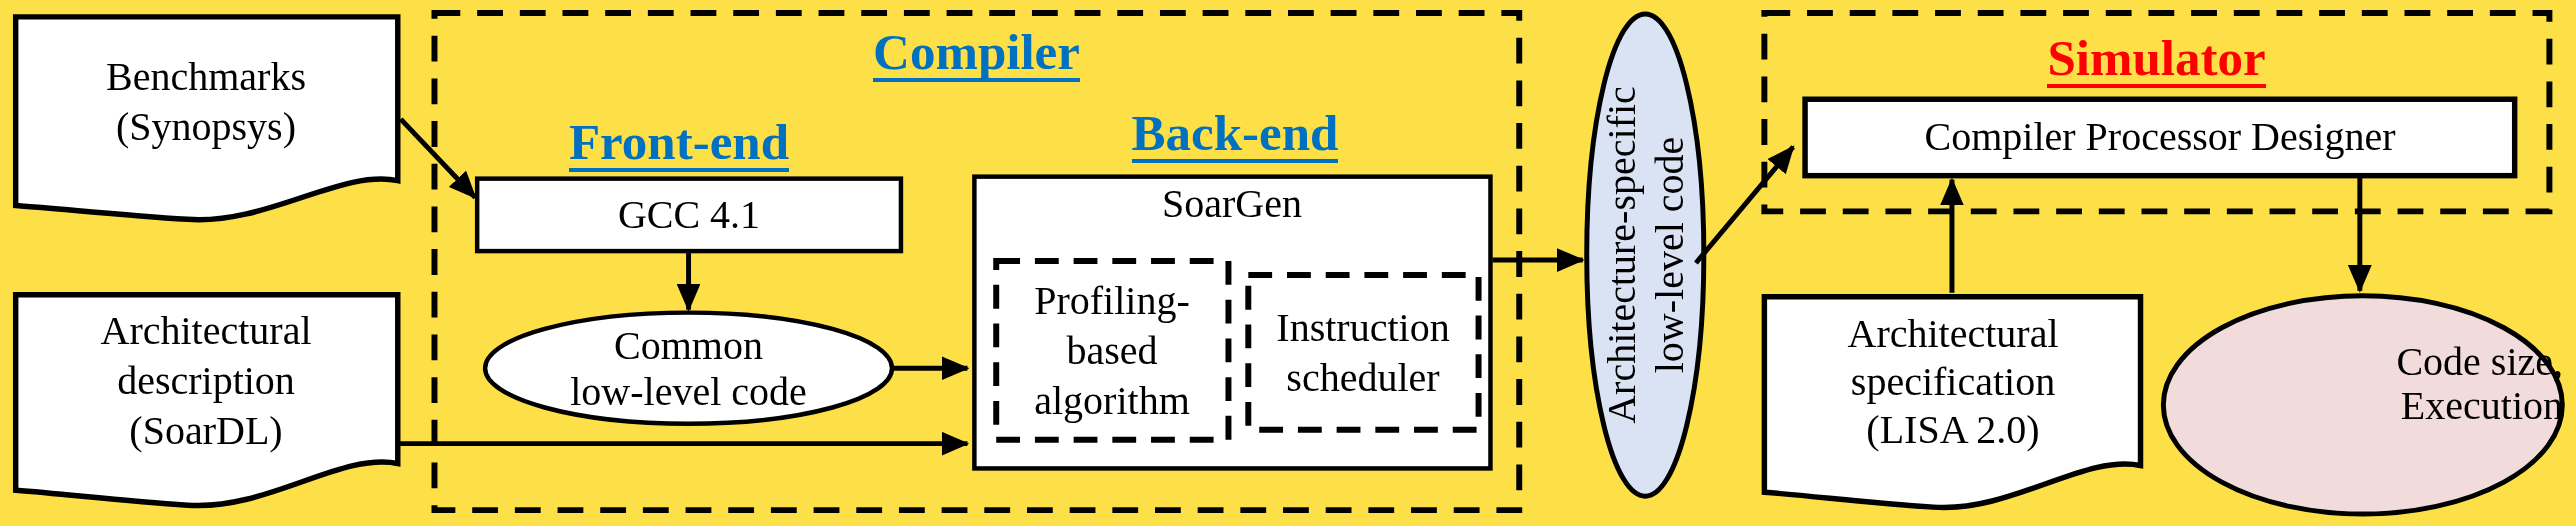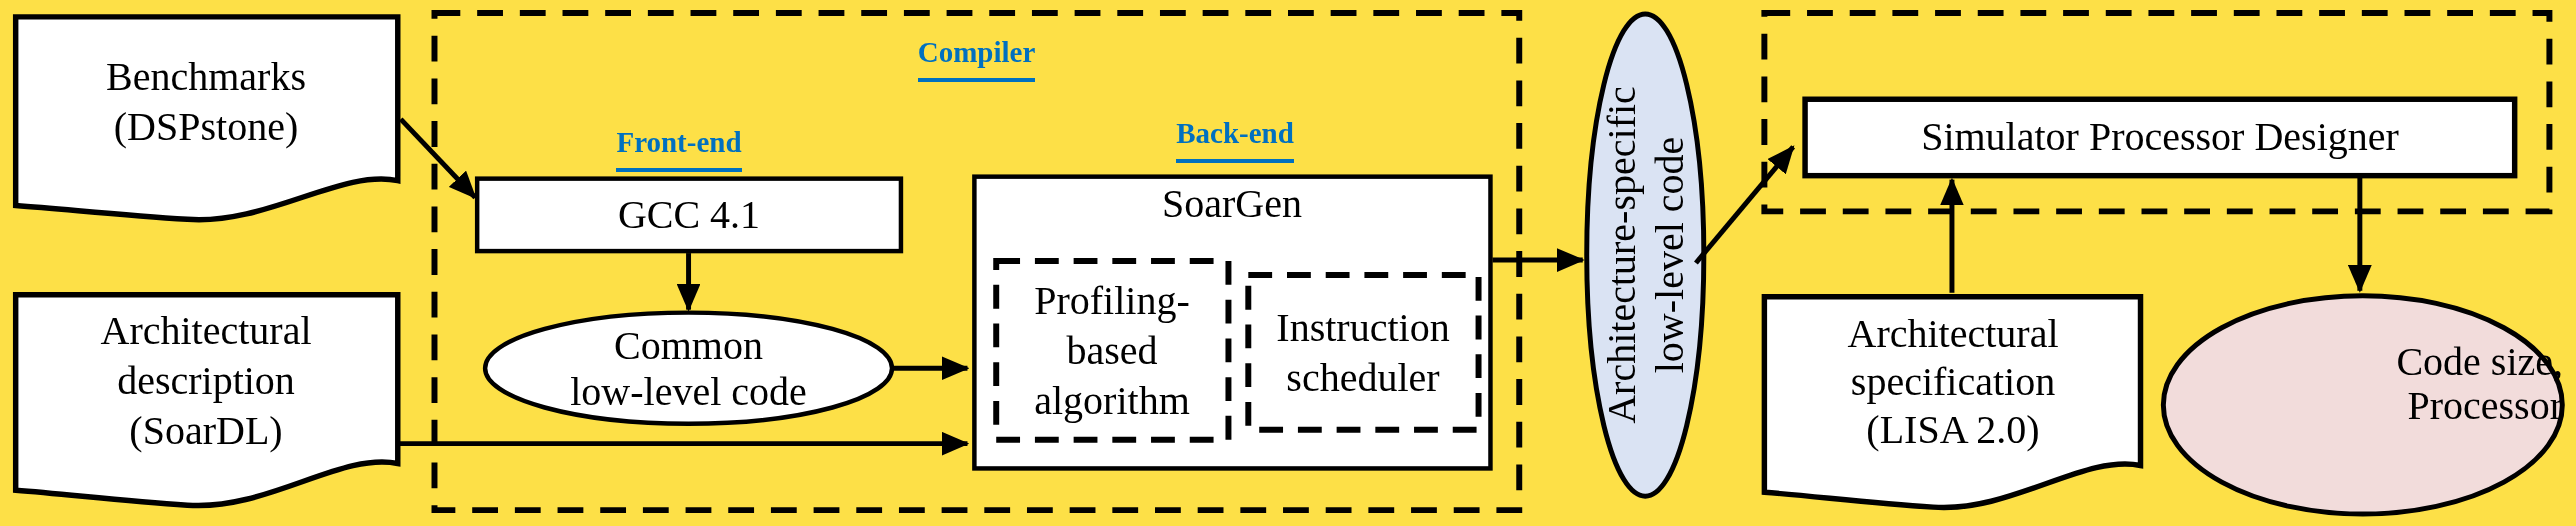--- a/index.html
+++ b/index.html
@@ -5,21 +5,21 @@
   html,body { margin:0; padding:0; background:#fff; }
   .canvas {
     position:relative; width:2576px; height:526px; overflow:hidden;
     background:#fde047; color:#000;
     font-family:"Liberation Serif","DejaVu Serif",serif;
   }
   svg.layer { position:absolute; left:0; top:0; }
 
   .txt { position:absolute; text-align:center; font-size:40px; line-height:50px; white-space:nowrap; }
   .center { display:flex; align-items:center; justify-content:center; }
-  .title { font-weight:bold; font-size:29px; }
+  .title { font-weight:bold; font-size:51px; }
   .title .u { border-bottom:4px solid currentColor; padding-bottom:1px; }
   .blue { color:var(--c-title-blue,#0070C0); }
   .red  { color:var(--c-title-red,#FF0000); }
 
   .rot { transform:translate(-50%,-50%) rotate(-90deg); }
 
   
   .solid  { fill:#fff; stroke:#000; stroke-width:4.5; }
   .thick  { stroke-width:5.5; }
   .dashed-big   { fill:none; stroke:#000; stroke-width:6; stroke-dasharray:26 17; }
@@ -62,21 +62,21 @@
     <line x1="898" y1="371" x2="974" y2="371" class="arrow"></line>
     <line x1="402" y1="447" x2="974" y2="447" class="arrow"></line>
     <line x1="1503" y1="262" x2="1594" y2="262" class="arrow"></line>
     <line x1="1708" y1="265" x2="1806" y2="148" class="arrow"></line>
     <line x1="1966" y1="295" x2="1966" y2="181" class="arrow"></line>
     <line x1="2377" y1="179" x2="2377" y2="293" class="arrow"></line>
   </svg>
 
   <div class="txt" style="left:13px;top:52px;width:386px;">
     <div>Benchmarks</div>
-    <div>(DSPstone)</div>
+    <div>(Synopsys)</div>
   </div>
 
   <div class="txt" style="left:13px;top:306px;width:386px;">
     <div>Architectural</div>
     <div>description</div>
     <div>(SoarDL)</div>
   </div>
 
   <div class="txt title blue center" style="left:778px;top:28px;width:397px;height:52px;">
     <span class="u">Compiler</span>
@@ -106,28 +106,31 @@
   <div class="txt" style="left:485px;top:323px;width:407px;line-height:46px;">
     <div>Common</div>
     <div>low-level code</div>
   </div>
 
   <div class="txt rot" style="left:1646px;top:255px;width:467px;line-height:48px;">
     <div>Architecture-specific</div>
     <div>low-level code</div>
   </div>
 
+  <div class="txt title red center" style="left:1958px;top:34px;width:397px;height:52px;">
+    <span class="u">Simulator</span>
+  </div>
 
-  <div class="txt center" style="left:1805px;top:99px;width:710px;height:76px;">Simulator Processor Designer</div>
+  <div class="txt center" style="left:1805px;top:99px;width:710px;height:76px;">Compiler Processor Designer</div>
 
   <div class="txt" style="left:1763px;top:310px;width:380px;line-height:48px;">
     <div>Architectural</div>
     <div>specification</div>
     <div>(LISA 2.0)</div>
   </div>
 
   <div class="txt" style="left:2164px;top:340px;width:399px;line-height:44px;text-align:right;">
     <div>Code size,</div>
-    <div>Processor</div>
+    <div>Execution</div>
   </div>
 
 </div>
 
 
 </body></html>

